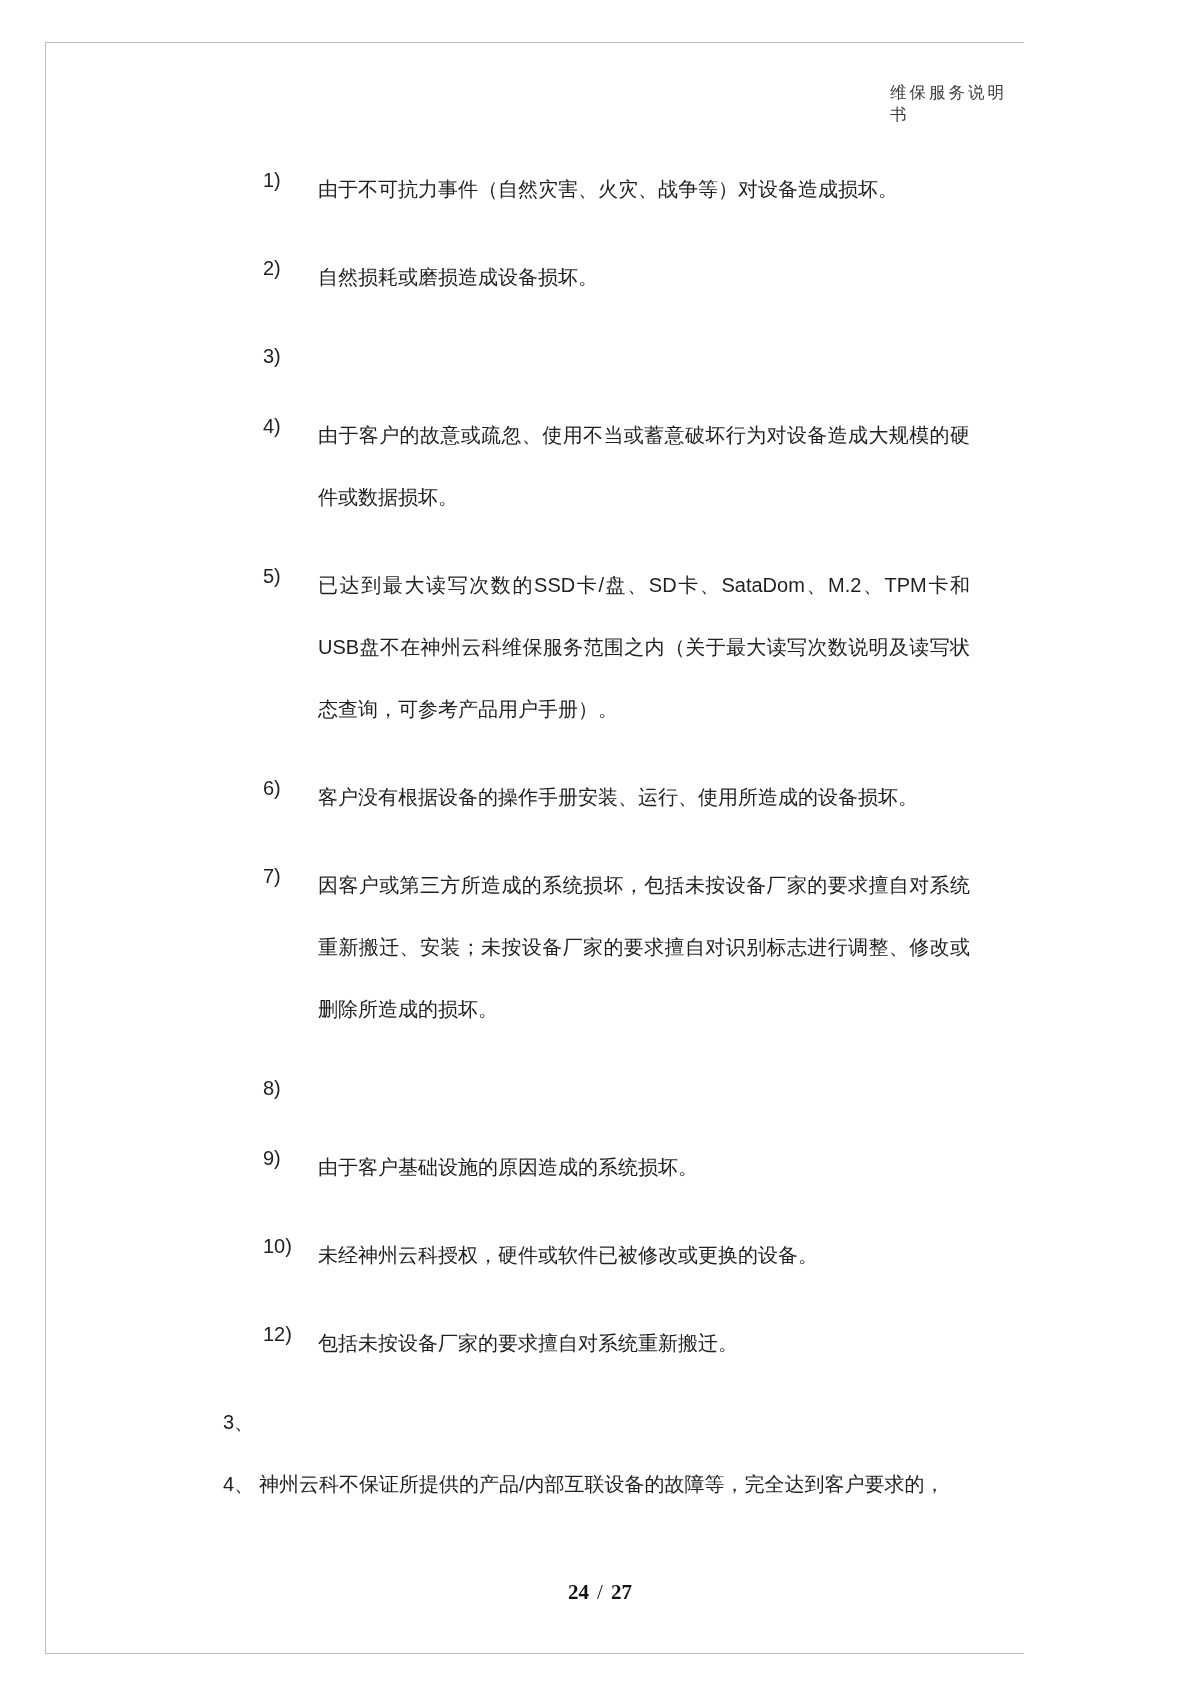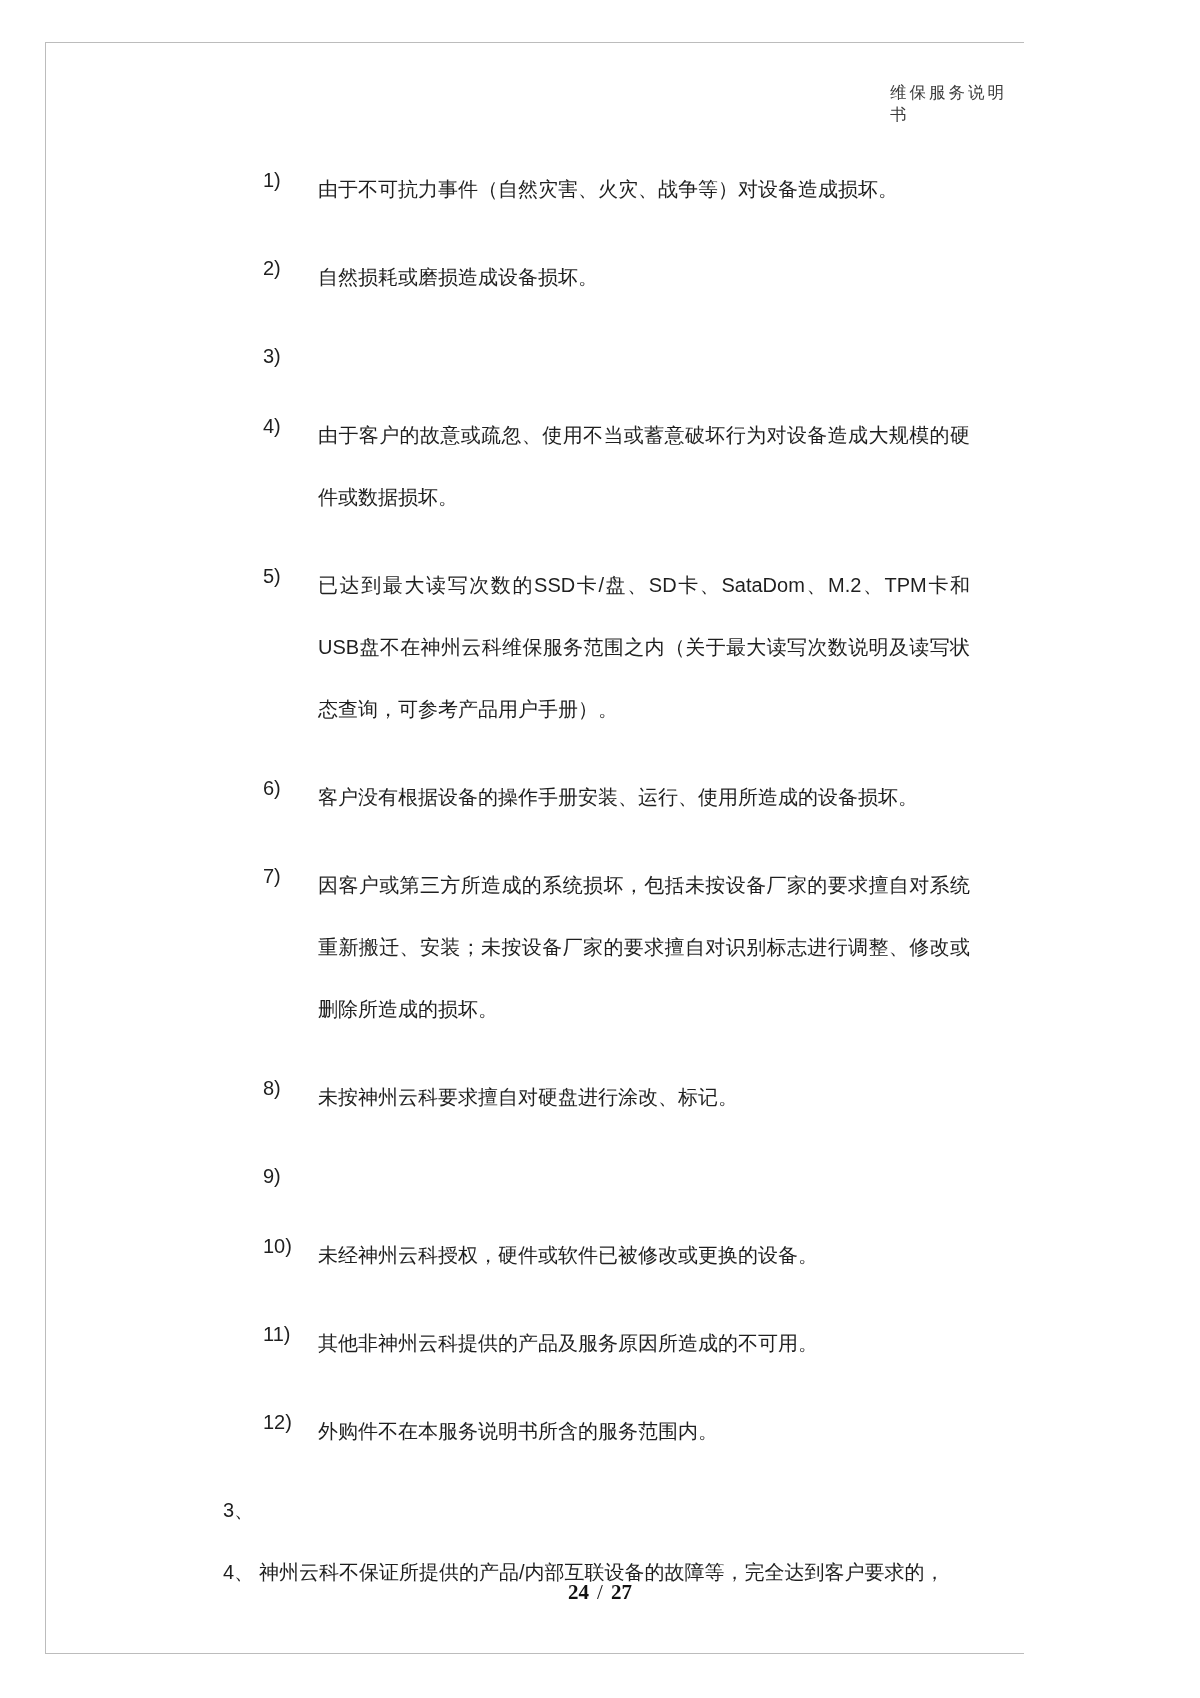--- a/index.html
+++ b/index.html
@@ -125,40 +125,36 @@
       <p class="txt">客户没有根据设备的操作手册安装、运行、使用所造成的设备损坏。</p>
     </div>
 
     <div class="list-item">
       <span class="num">7)</span>
       <p class="txt">因客户或第三方所造成的系统损坏，包括未按设备厂家的要求擅自对系统重新搬迁、安装；未按设备厂家的要求擅自对识别标志进行调整、修改或删除所造成的损坏。</p>
     </div>
 
     <div class="list-item">
       <span class="num">8)</span>
-      <p class="txt">未按神州云科要求擅自对硬盘进行涂改、标记。</p>
     </div>
 
     <div class="list-item">
       <span class="num">9)</span>
+      <p class="txt">由于客户基础设施的原因造成的系统损坏。</p>
     </div>
 
     <div class="list-item">
       <span class="num">10)</span>
       <p class="txt">未经神州云科授权，硬件或软件已被修改或更换的设备。</p>
     </div>
 
-    <div class="list-item">
-      <span class="num">11)</span>
-      <p class="txt">其他非神州云科提供的产品及服务原因所造成的不可用。</p>
-    </div>
 
     <div class="list-item">
       <span class="num">12)</span>
-      <p class="txt">外购件不在本服务说明书所含的服务范围内。</p>
+      <p class="txt">包括未按设备厂家的要求擅自对系统重新搬迁。</p>
     </div>
 
     <div class="main-item">
       <span class="num">3、</span>
     </div>
 
     <div class="main-item">
       <span class="num">4、</span>
       <p class="txt">神州云科不保证所提供的产品/内部互联设备的故障等，完全达到客户要求的，</p>
     </div>

